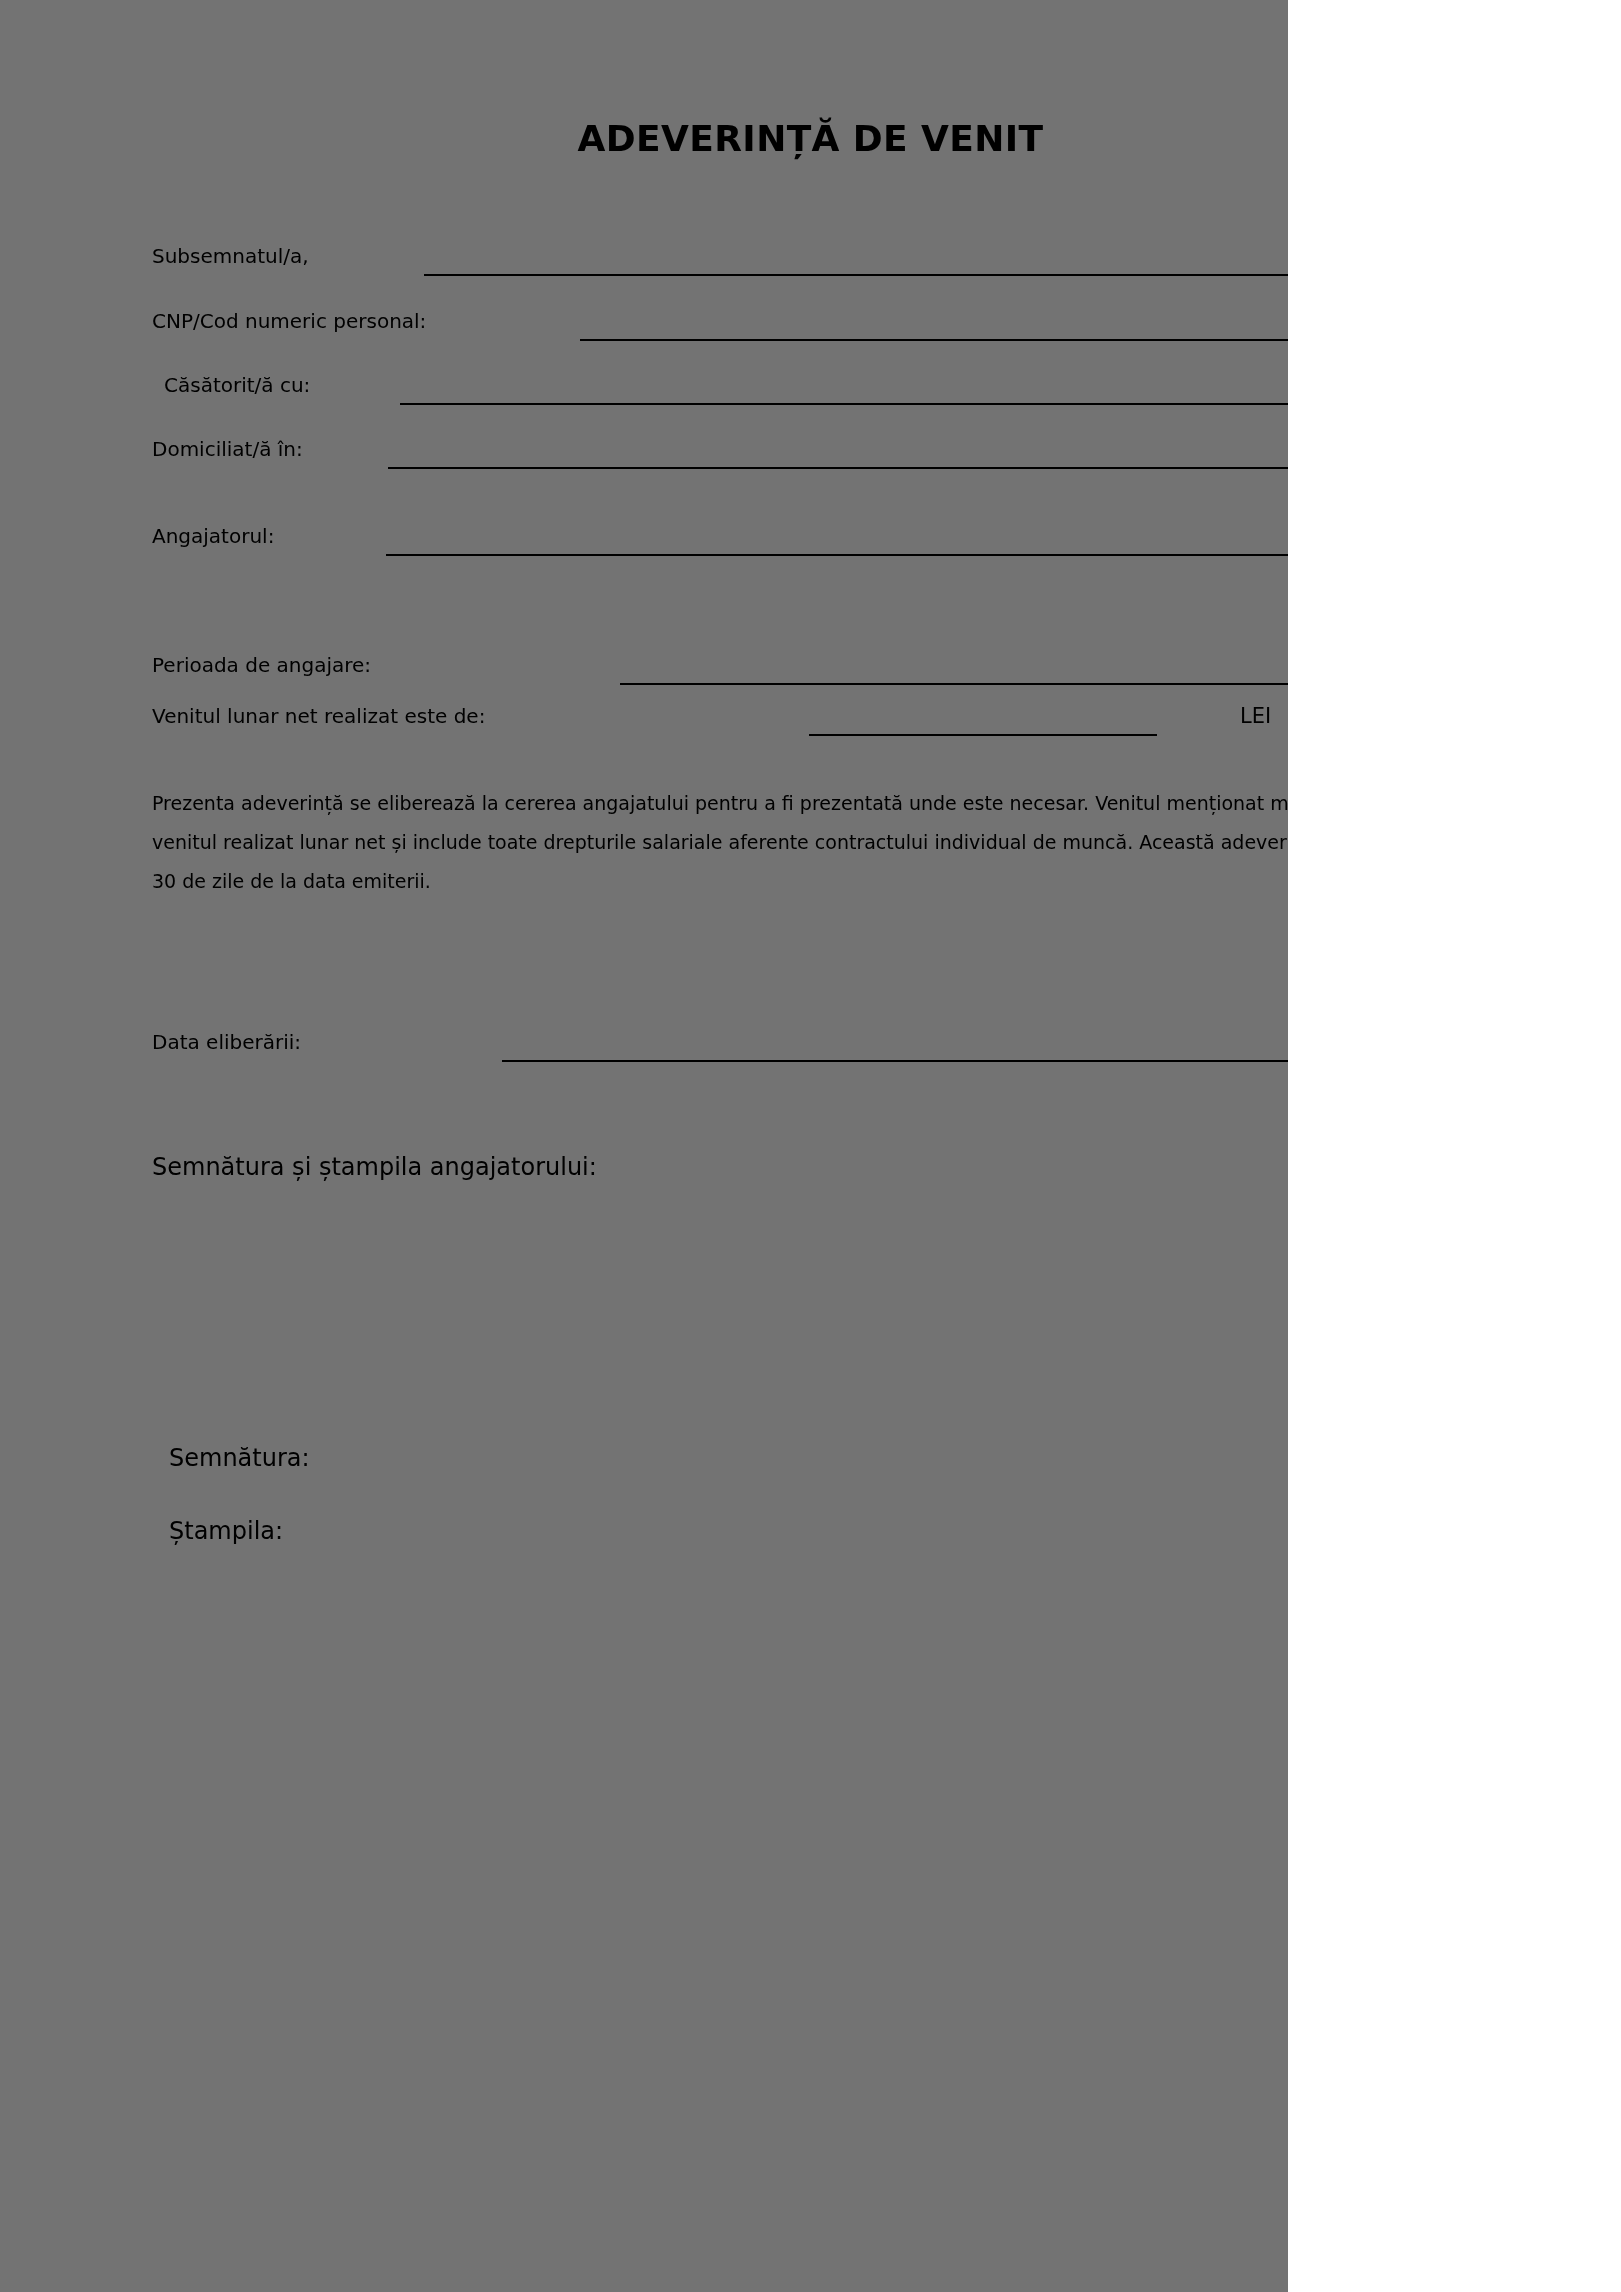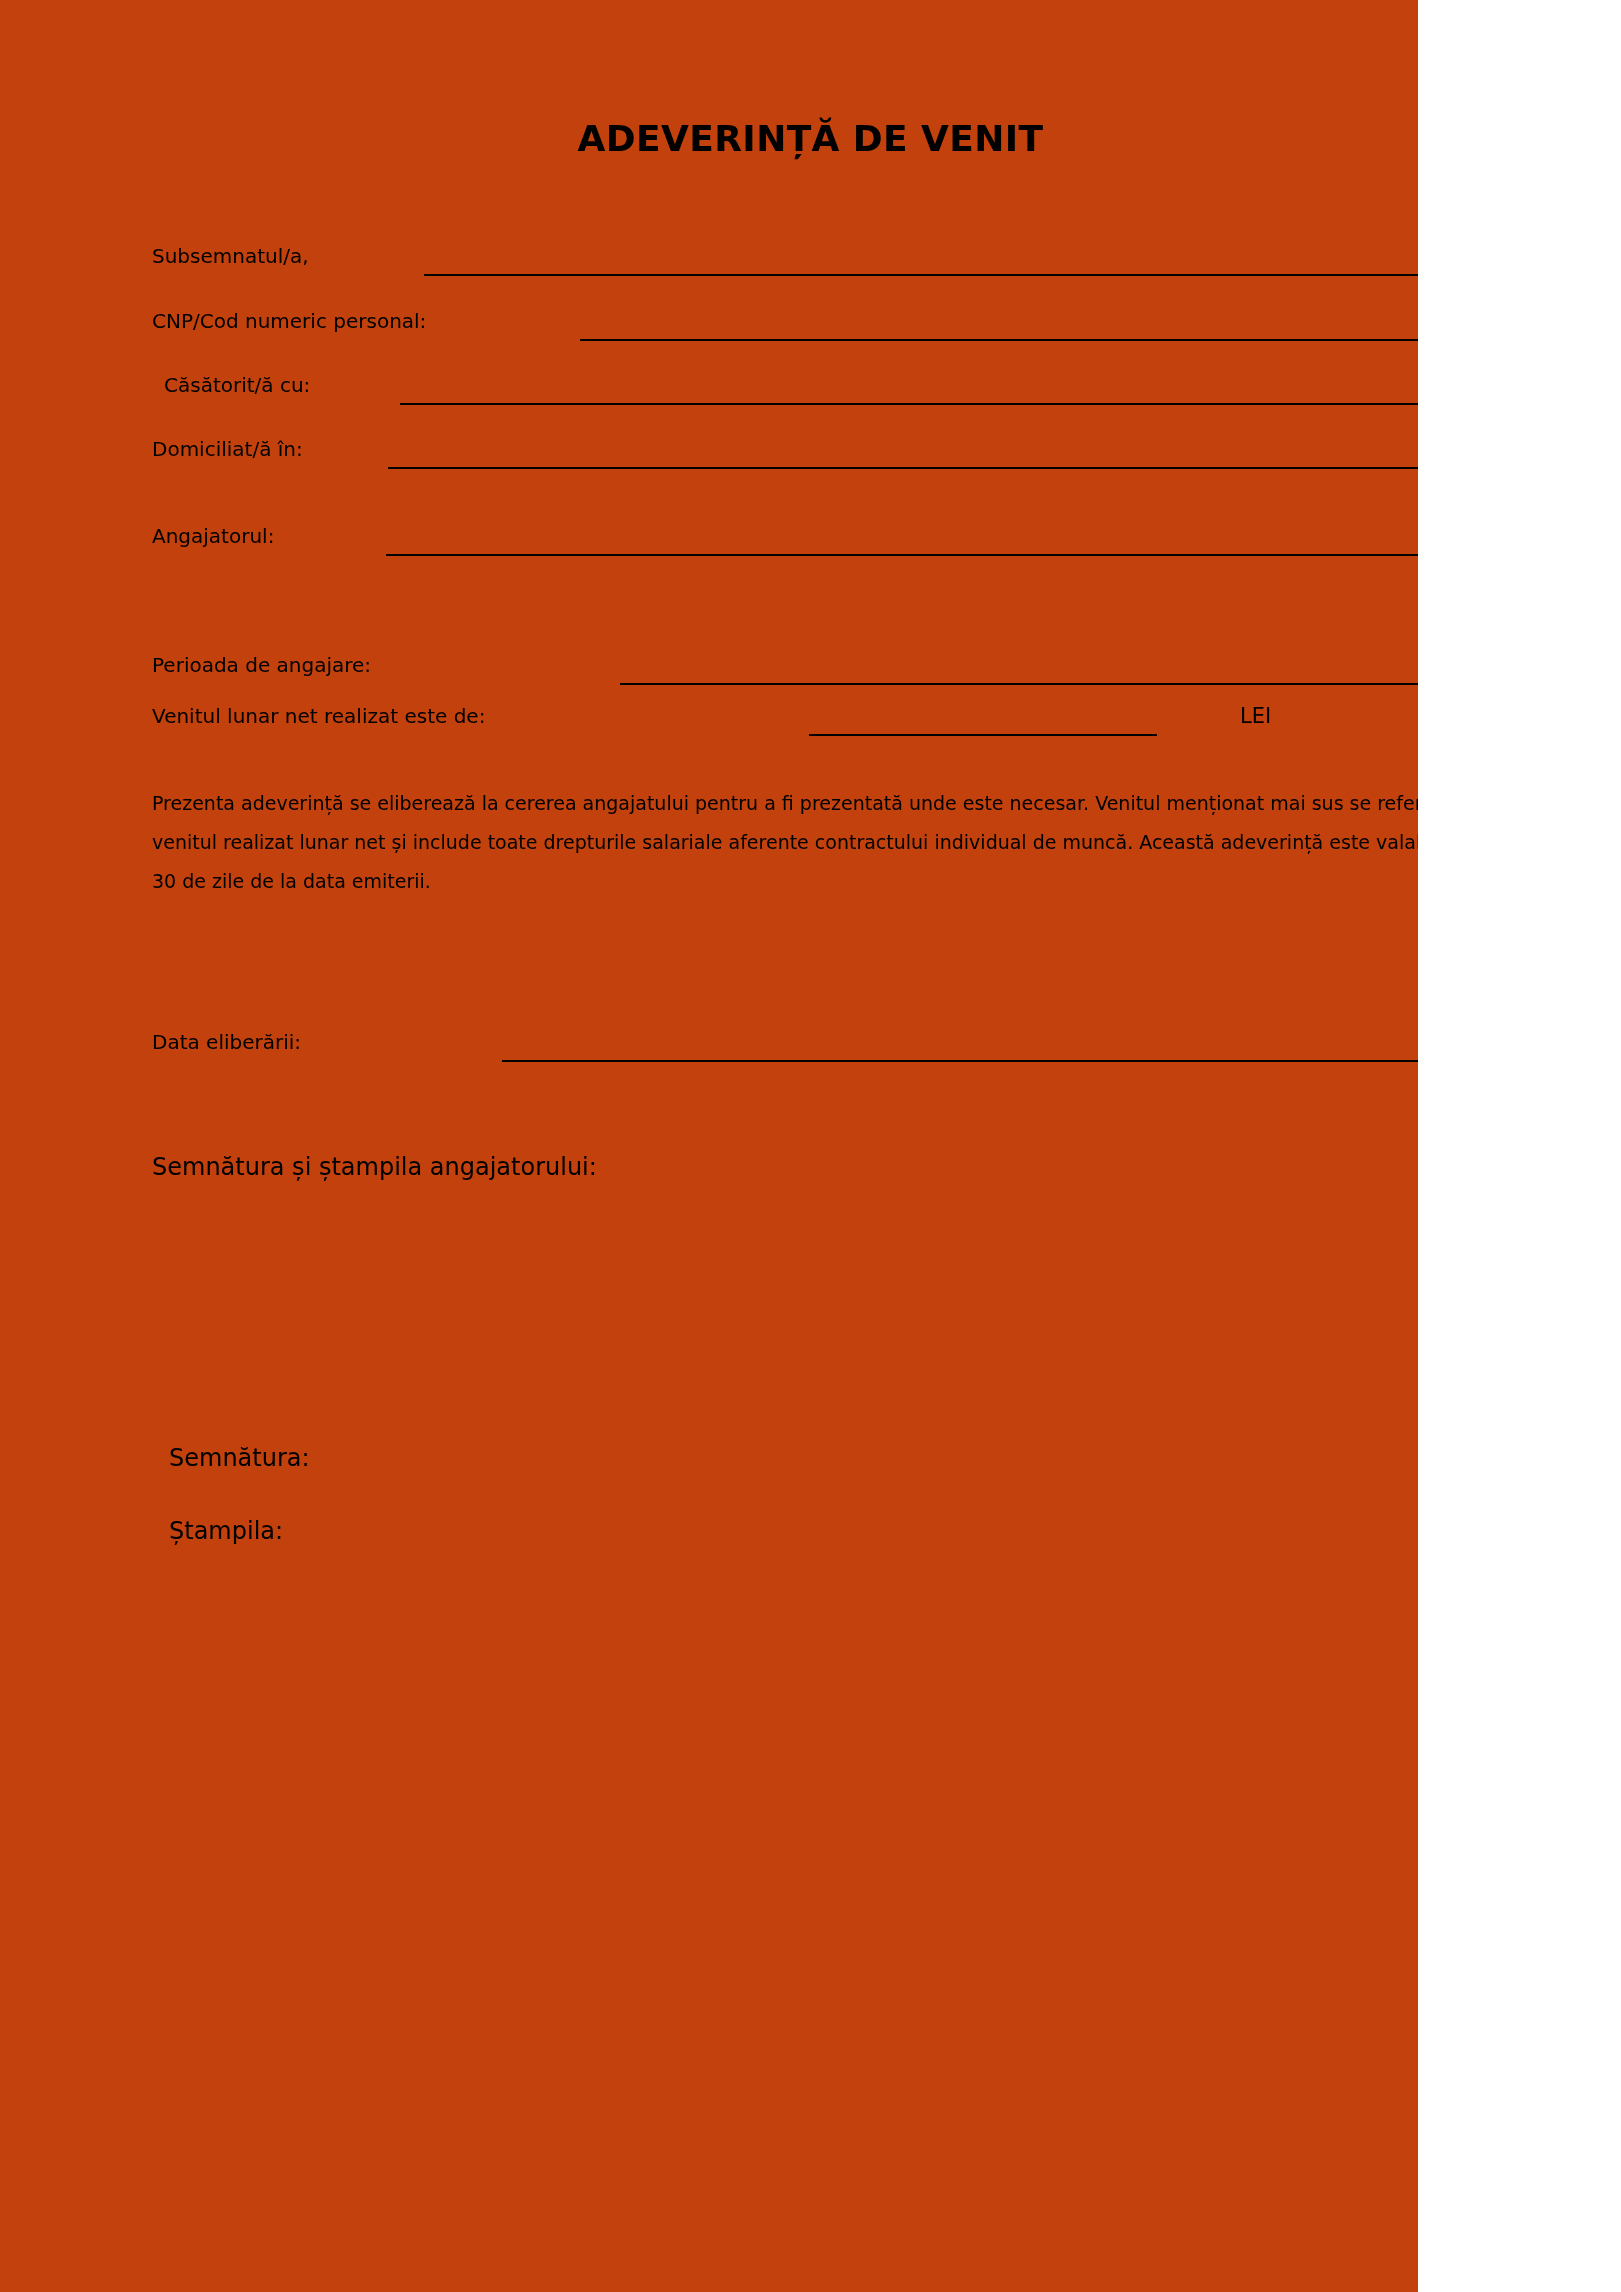--- a/index.html
+++ b/index.html
@@ -6,23 +6,23 @@
     margin: 0;
     padding: 0;
     background: #ffffff;
   }
   body {
     font-family: "DejaVu Sans", sans-serif;
     color: #000000;
   }
   .page {
     position: relative;
-    width: 1418px;
+    width: 1288px;
     height: 2293px;
-    background: #c2410c;
+    background: #737373;
     overflow: hidden;
   }
 
   
   .doc-title {
     position: absolute;
     left: 0;
     top: 116px;
     width: 1621px;
     text-align: center;

